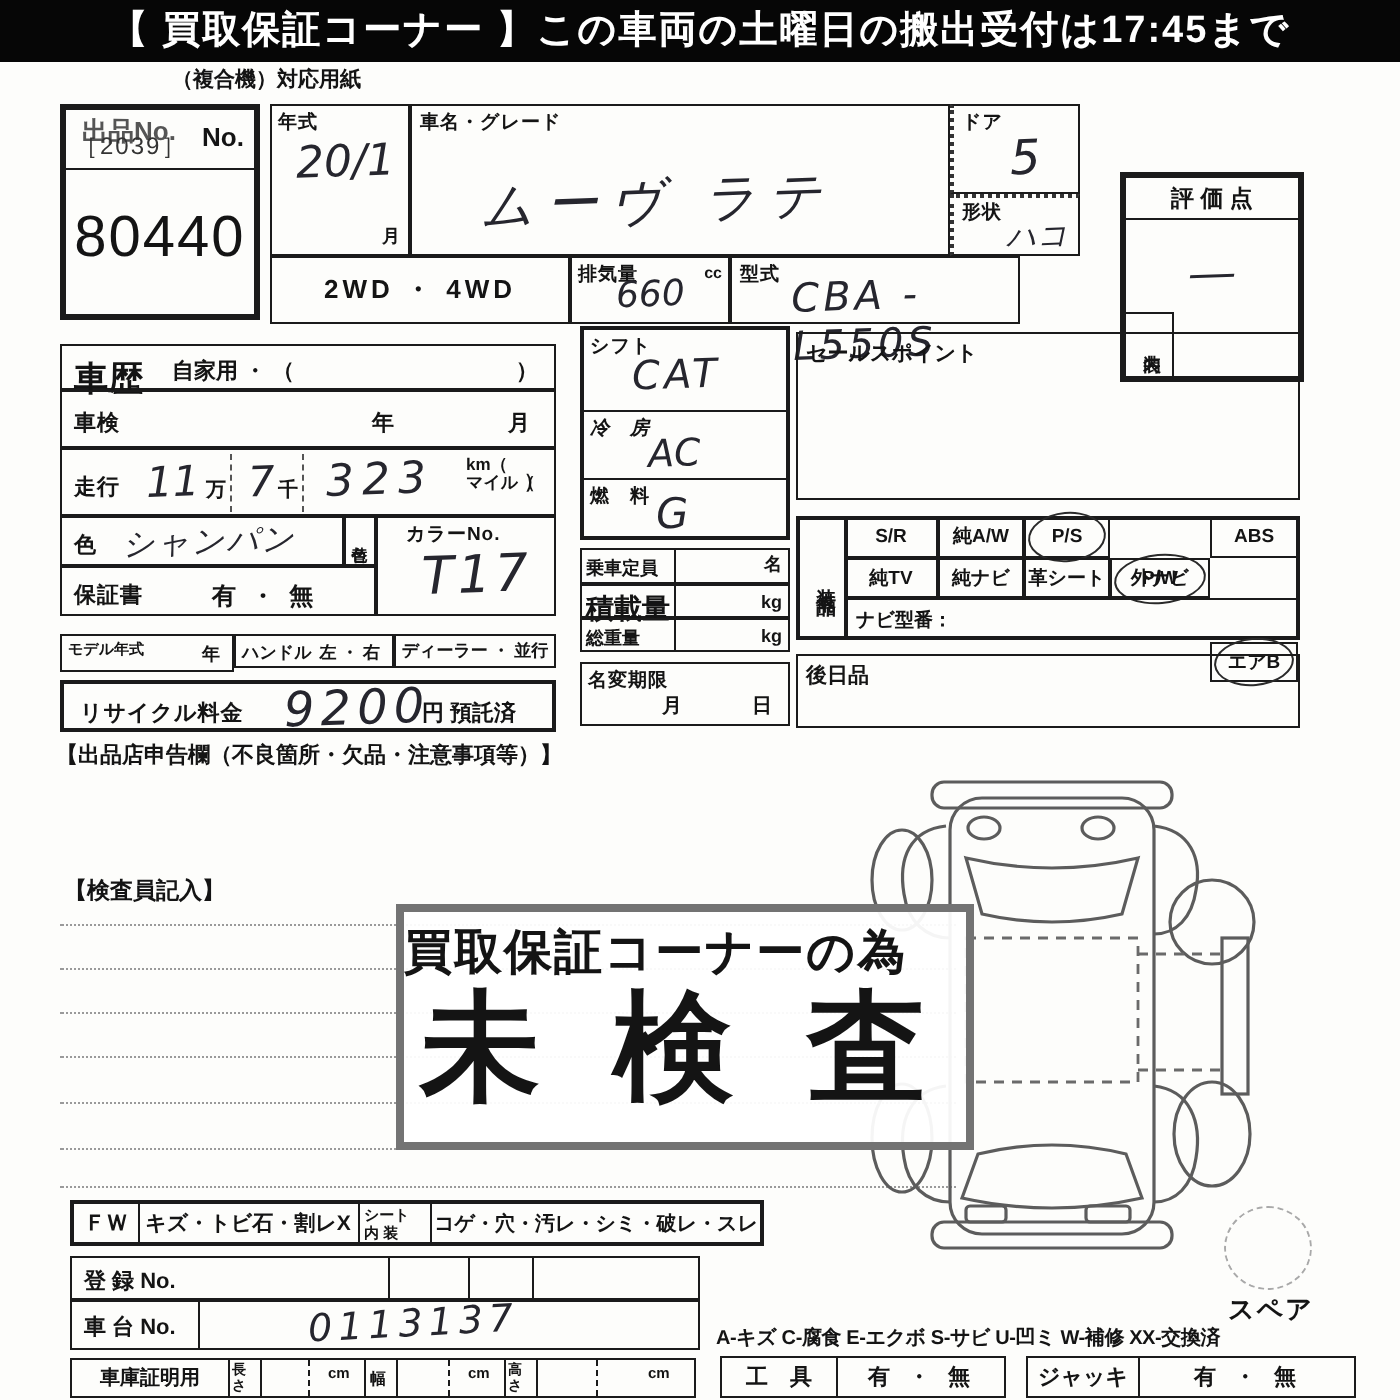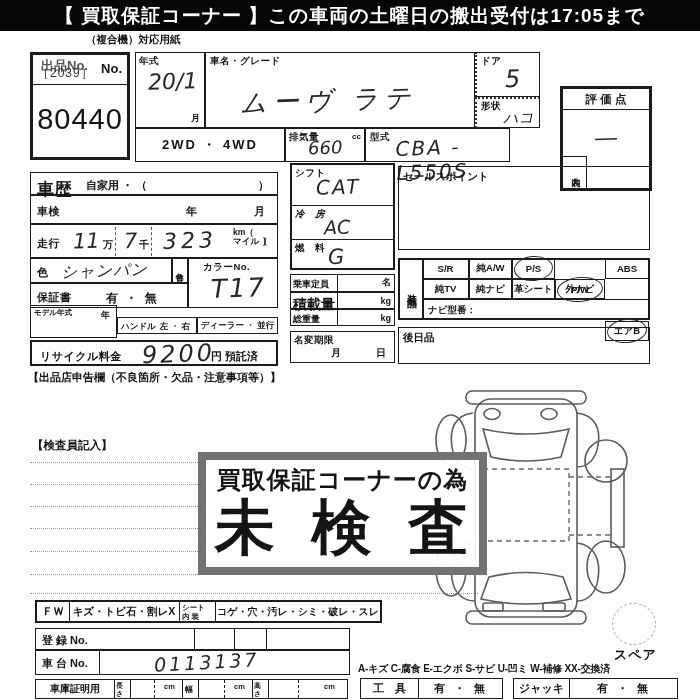--- a/index.html
+++ b/index.html
@@ -20,35 +20,35 @@
   }
   .dotline{position:absolute;border-top:1.6px dotted #9a9a9a;height:0;}
   .vert{writing-mode:vertical-rl;text-orientation:upright;}
   .equip-cell{position:absolute;box-sizing:border-box;border:1.2px solid #1b1b1b;
     display:flex;align-items:center;justify-content:center;font-size:9.5px;font-weight:bold;}
   .circled{position:relative;}
   .circled::before{content:"";position:absolute;left:1px;right:1px;top:-3px;bottom:-3px;
     border:1.7px solid #2a2a2a;border-radius:50%;transform:rotate(-5deg);}
   .stampbox{
     position:absolute;left:198px;top:452px;width:289px;height:123px;box-sizing:border-box;
-    border:8px solid #737373;background:rgba(255,255,255,.94);text-align:center;z-index:3;
+    border:4px solid #737373;background:rgba(255,255,255,.94);z-index:3;
   }
   .stamp1{font-size:24px;font-weight:bold;letter-spacing:1px;margin-top:4px;}
   .stamp2{font-size:60px;font-weight:bold;letter-spacing:10px;line-height:1;margin-top:2px;margin-left:8px;}
   .divv{position:absolute;top:0;bottom:0;width:0;border-left:1.4px solid #1b1b1b;}
   .unit-r{position:absolute;right:3px;bottom:2px;font-size:9px;font-weight:bold;}
   .spare-circle{position:absolute;left:612px;top:603px;width:42px;height:40px;
     border:1.6px dashed #a9a9a9;border-radius:50%;}
 </style>
 </head>
 <body>
 
 <div class="sheet">
 
-  <div class="banner">【 買取保証コーナー 】この車両の土曜日の搬出受付は17:05まで</div>
+  <div class="banner">【 買取保証コーナー 】この車両の土曜日の搬出受付は17:45まで</div>
   <div class="abs" style="left:86px;top:33px;font-size:10.5px;font-weight:bold;">（複合機）対応用紙</div>
 
   <div class="bx thick" style="left:30px;top:52px;width:100px;height:108px;">
     <div class="abs" style="left:0;top:0;width:100%;height:30px;border-bottom:1.5px solid #1b1b1b;">
       <span class="abs" style="left:8px;top:2px;font-size:13px;font-weight:bold;color:#555;">出品No.</span>
       <span class="abs" style="left:4px;top:10px;font-size:12px;color:#333;letter-spacing:1px;">［2039］</span>
       <span class="abs" style="right:5px;top:6px;font-size:13px;font-weight:bold;">No.</span>
     </div>
     <div class="abs ctr" style="left:0;top:30px;width:100%;height:68px;font-size:29px;letter-spacing:1px;">80440</div>
   </div>
@@ -122,21 +122,21 @@
     <span class="vert" style="font-size:8px;">色替</span>
   </div>
   <div class="bx" style="left:188px;top:258px;width:90px;height:50px;">
     <span class="abs lbl" style="left:14px;top:2px;font-size:9.5px;">カラーNo.</span>
     <span class="abs hw" style="left:22px;top:14px;font-size:26px;letter-spacing:2px;">T17</span>
   </div>
   <div class="bx" style="left:30px;top:283px;width:158px;height:25px;">
     <span class="abs lbl" style="left:6px;top:6px;font-size:11px;">保証書</span>
     <span class="abs" style="left:75px;top:6px;font-size:12px;font-weight:bold;letter-spacing:2px;">有 ・ 無</span>
   </div>
-  <div class="bx" style="left:30px;top:305px;width:87px;height:33px;">
+  <div class="bx" style="left:30px;top:317px;width:87px;height:19px;">
     <span class="abs" style="left:3px;top:2px;font-size:7.5px;font-weight:bold;">モデル年式</span>
     <span class="abs" style="right:6px;top:3px;font-size:9px;font-weight:bold;">年</span>
   </div>
   <div class="bx" style="left:117px;top:317px;width:80px;height:17px;">
     <span class="abs" style="left:3px;top:3px;font-size:8.5px;font-weight:bold;">ハンドル</span>
     <span class="abs" style="right:6px;top:3px;font-size:8.5px;font-weight:bold;">左 ・ 右</span>
   </div>
   <div class="bx ctr" style="left:197px;top:317px;width:81px;height:17px;font-size:8.5px;font-weight:bold;">ディーラー ・ 並行</div>
   <div class="bx" style="left:30px;top:340px;width:248px;height:26px;border-width:2px;">
     <span class="abs lbl" style="left:8px;top:7px;font-size:11px;">リサイクル料金</span>

